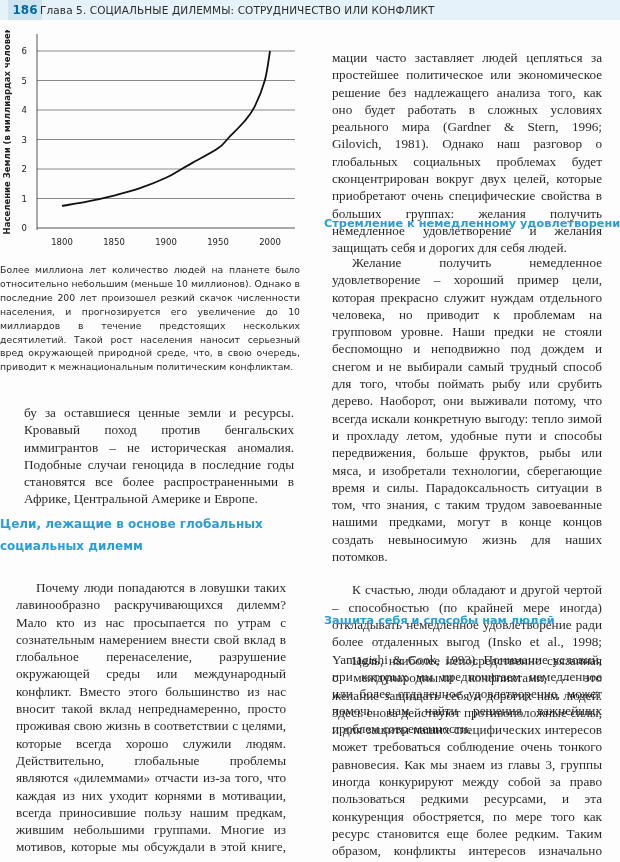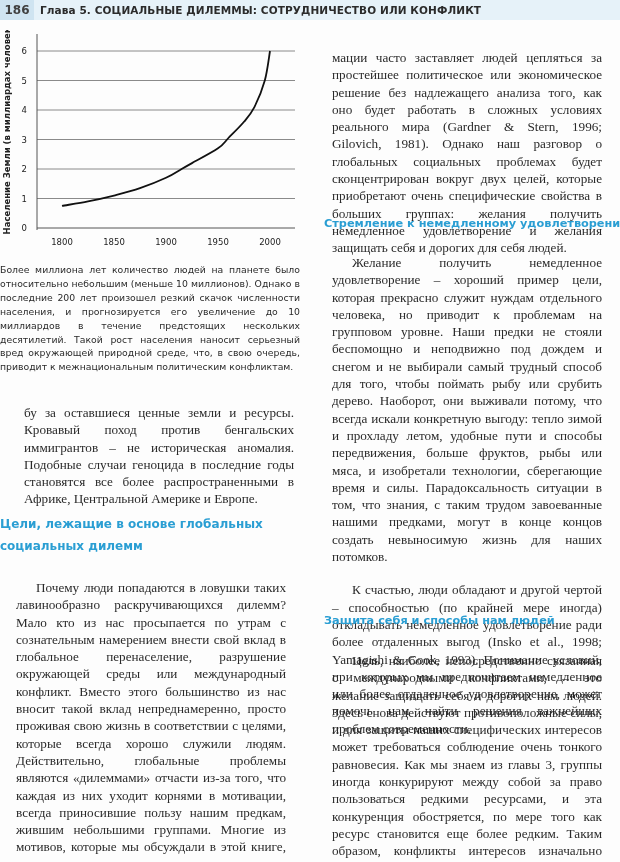--- a/index.html
+++ b/index.html
@@ -5,27 +5,27 @@
   html, body { margin:0; padding:0; }
   body {
     width:620px; height:862px; background:#fdfdfd; position:relative; overflow:hidden;
     font-family: "Liberation Serif", "DejaVu Serif", serif; color:#2a2a2a;
   }
   .header-bar {
     position:absolute; left:0; top:0; width:620px; height:20px;
     background:#e6f2f9;
   }
   .page-num {
-    position:absolute; left:0; top:0; width:34px; height:20px; background:#cfe4f1;
+    position:absolute; left:8px; top:0; width:34px; height:20px; background:#cfe4f1;
     font-family:"DejaVu Sans", sans-serif; font-weight:bold; font-size:12px; line-height:20px;
-    color:#404040; text-align:center;
+    color:#0369a1; text-align:center;
   }
   .running-head {
     position:absolute; left:40px; top:0; height:20px; line-height:20px;
-    font-family:"DejaVu Sans", sans-serif; font-size:10.5px; color:#2b2b2b; letter-spacing:0.1px;font-weight:bold;
+    font-family:"DejaVu Sans", sans-serif; font-size:10.5px; color:#2b2b2b; letter-spacing:0.1px;
   }
   .chart { position:absolute; left:0; top:30px; width:310px; height:232px; }
   .caption {
     position:absolute; left:0; top:263px; width:300px;
     font-family:"DejaVu Sans", sans-serif; font-size:9.3px; line-height:13.9px; color:#2a2a2a;
     text-align:justify;
   }
   .caption .cap-title { color:#2a8fc6; font-weight:bold; display:block; }
   .col { position:absolute; font-size:13.2px; line-height:17.3px; text-align:justify; hyphens:manual; }
   .col p { margin:16px; text-indent:0; }

